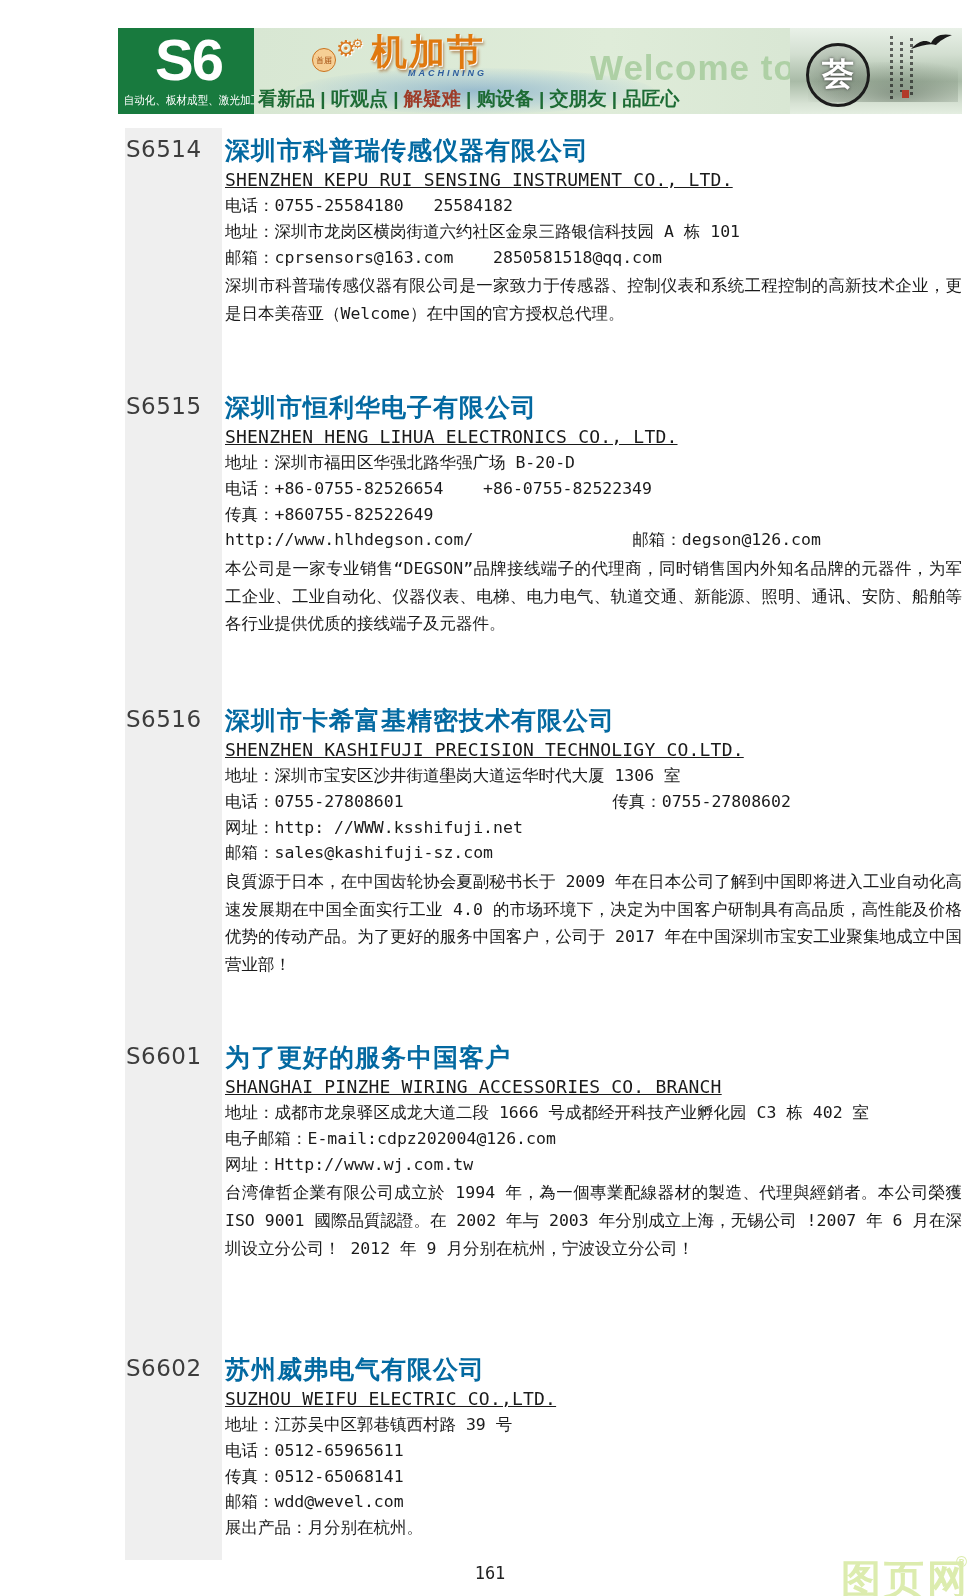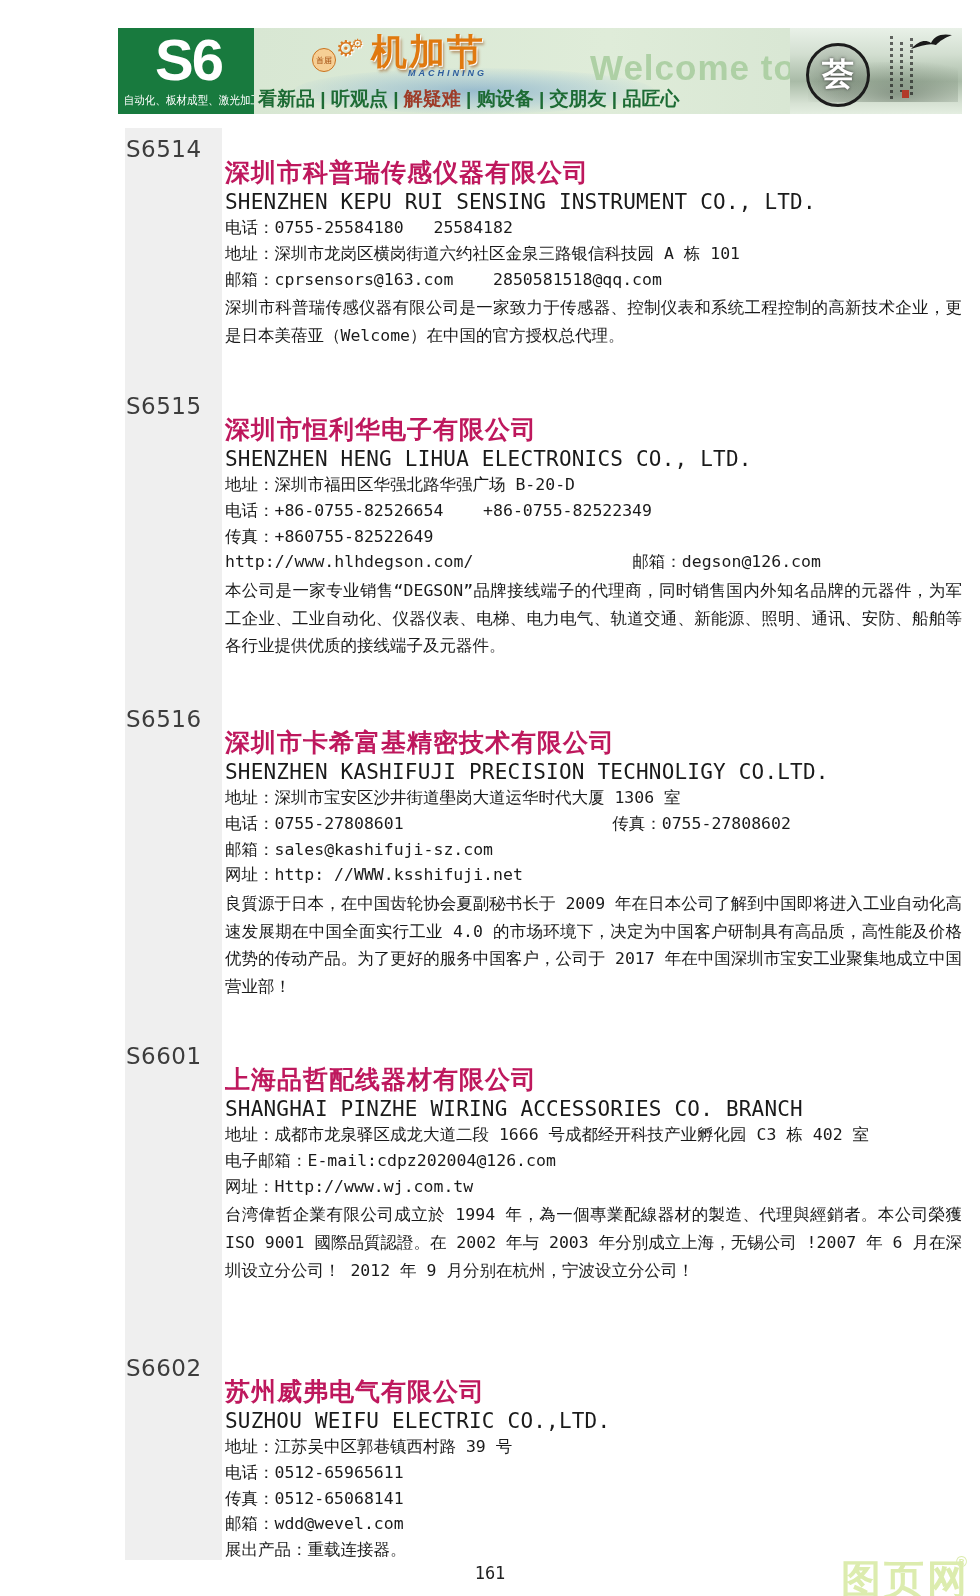--- a/index.html
+++ b/index.html
@@ -32,22 +32,22 @@
   .callig .c2{left:12px;height:50px;top:6px;}
   .callig .c3{left:22px;height:58px;top:2px;}
   .stamp{position:absolute;left:112px;top:62px;width:7px;height:8px;background:#b23a2a;}
   .bird{position:absolute;right:6px;top:4px;}
 
   
   .booth-strip{position:absolute;left:125px;top:128px;width:97px;height:1432px;background:#efefef;}
   .entries{position:absolute;left:0;top:0;width:980px;height:1368px;}
   .entry{position:absolute;left:225px;width:737px;color:#1a1a1a;}
   .booth{position:absolute;left:-99px;top:3px;font-size:23px;font-weight:500;color:#3d3d3d;letter-spacing:.5px;font-family:"DejaVu Sans","Liberation Sans",sans-serif;}
-  .name-cn{font-size:25px;font-weight:700;line-height:34px;letter-spacing:1px;color:#be185d;margin-top:22px;}
-  .name-en{font-size:21px;line-height:26px;font-family:"DejaVu Sans Mono","Liberation Mono",monospace;letter-spacing:.2px;}
+  .name-cn{font-size:25px;font-weight:700;line-height:34px;letter-spacing:1px;color:#0369a1;}
+  .name-en{font-size:18px;line-height:26px;font-family:"DejaVu Sans Mono","Liberation Mono",monospace;letter-spacing:.2px;text-decoration:underline;}
   .line{font-size:16.5px;line-height:25.8px;white-space:pre-wrap;font-family:"DejaVu Sans Mono","Liberation Mono",monospace;}
   .desc{font-size:16.5px;line-height:27.6px;margin-top:2px;text-align:justify;font-family:"DejaVu Sans Mono","Liberation Mono",monospace;}
 
   
   .page-number{position:absolute;left:0;top:1563px;width:980px;text-align:center;font-size:17px;color:#222;font-family:"DejaVu Sans Mono","Liberation Mono",monospace;}
   .watermark{position:absolute;right:8px;top:1534px;font-size:40px;font-weight:800;color:#dcecae;letter-spacing:3px;line-height:56px;}
   .watermark sup{font-size:15px;font-weight:700;vertical-align:26px;margin-left:-14px;margin-right:2px;}
 </style>
 </head>
 <body>
@@ -114,48 +114,48 @@
         </div>
     </div>
 
     <div class="entry" style="top: 703px;">
       <div class="booth">S6516</div>
       <div class="name-cn">深圳市卡希富基精密技术有限公司</div>
       <div class="name-en">SHENZHEN KASHIFUJI PRECISION TECHNOLIGY CO.LTD.</div>
       <div class="lines">
           <div class="line">地址：深圳市宝安区沙井街道壆岗大道运华时代大厦 1306 室</div>
           <div class="line">电话：0755-27808601                     传真：0755-27808602</div>
+          <div class="line">网址：http: //WWW.ksshifuji.net</div>
           <div class="line">邮箱：sales@kashifuji-sz.com</div>
-          <div class="line">网址：http: //WWW.ksshifuji.net</div>
           <div class="desc">良質源于日本，在中国齿轮协会夏副秘书长于 2009 年在日本公司了解到中国即将进入工业自动化高速发展期在中国全面实行工业 4.0 的市场环境下，决定为中国客户研制具有高品质，高性能及价格优势的传动产品。为了更好的服务中国客户，公司于 2017 年在中国深圳市宝安工业聚集地成立中国营业部！</div>
         </div>
     </div>
 
     <div class="entry" style="top: 1040px;">
       <div class="booth">S6601</div>
-      <div class="name-cn">上海品哲配线器材有限公司</div>
+      <div class="name-cn">为了更好的服务中国客户</div>
       <div class="name-en">SHANGHAI PINZHE WIRING ACCESSORIES CO. BRANCH</div>
       <div class="lines">
           <div class="line">地址：成都市龙泉驿区成龙大道二段 1666 号成都经开科技产业孵化园 C3 栋 402 室</div>
           <div class="line">电子邮箱：E-mail:cdpz202004@126.com</div>
           <div class="line">网址：Http://www.wj.com.tw</div>
           <div class="desc">台湾偉哲企業有限公司成立於 1994 年，為一個專業配線器材的製造、代理與經銷者。本公司榮獲 ISO  9001 國際品質認證。在 2002 年与 2003 年分別成立上海，无锡公司 !2007 年 6 月在深圳设立分公司！ 2012 年 9 月分别在杭州，宁波设立分公司！</div>
         </div>
     </div>
 
     <div class="entry" style="top: 1352px;">
       <div class="booth">S6602</div>
       <div class="name-cn">苏州威弗电气有限公司</div>
       <div class="name-en">SUZHOU WEIFU ELECTRIC CO.,LTD.</div>
       <div class="lines">
           <div class="line">地址：江苏吴中区郭巷镇西村路 39 号</div>
           <div class="line">电话：0512-65965611</div>
           <div class="line">传真：0512-65068141</div>
           <div class="line">邮箱：wdd@wevel.com</div>
-          <div class="line">展出产品：重载连接器。</div>
+          <div class="line">展出产品：月分别在杭州。</div>
         </div>
     </div>
   </div>
 
   <div class="page-number">161</div>
   <div class="watermark"><span>图页网</span><sup>®</sup></div>
 
 </div>
 
 </body></html>

